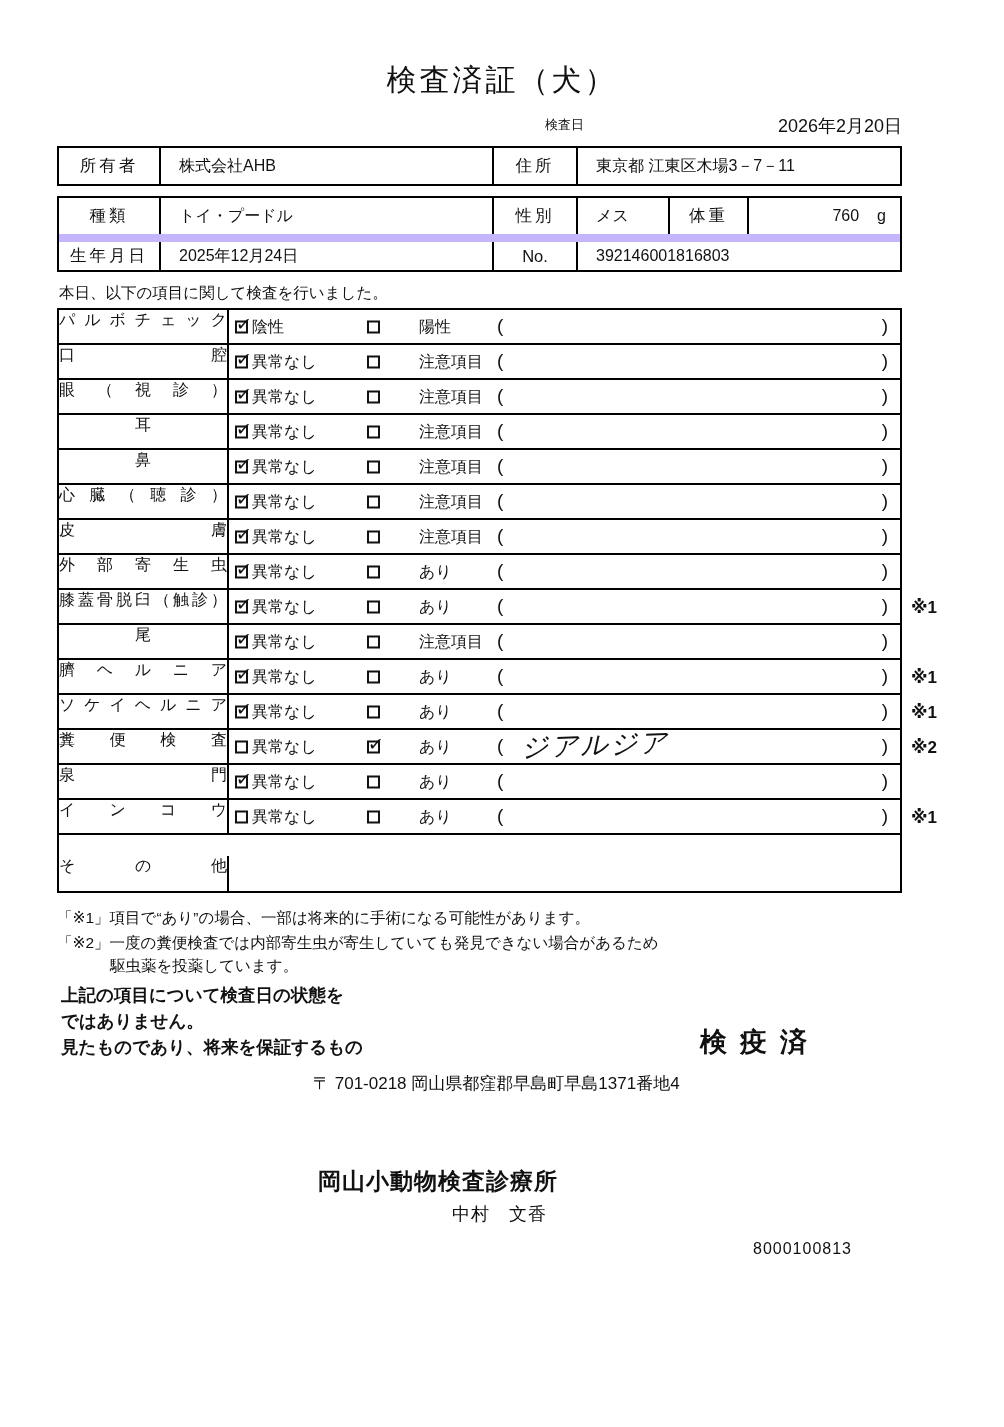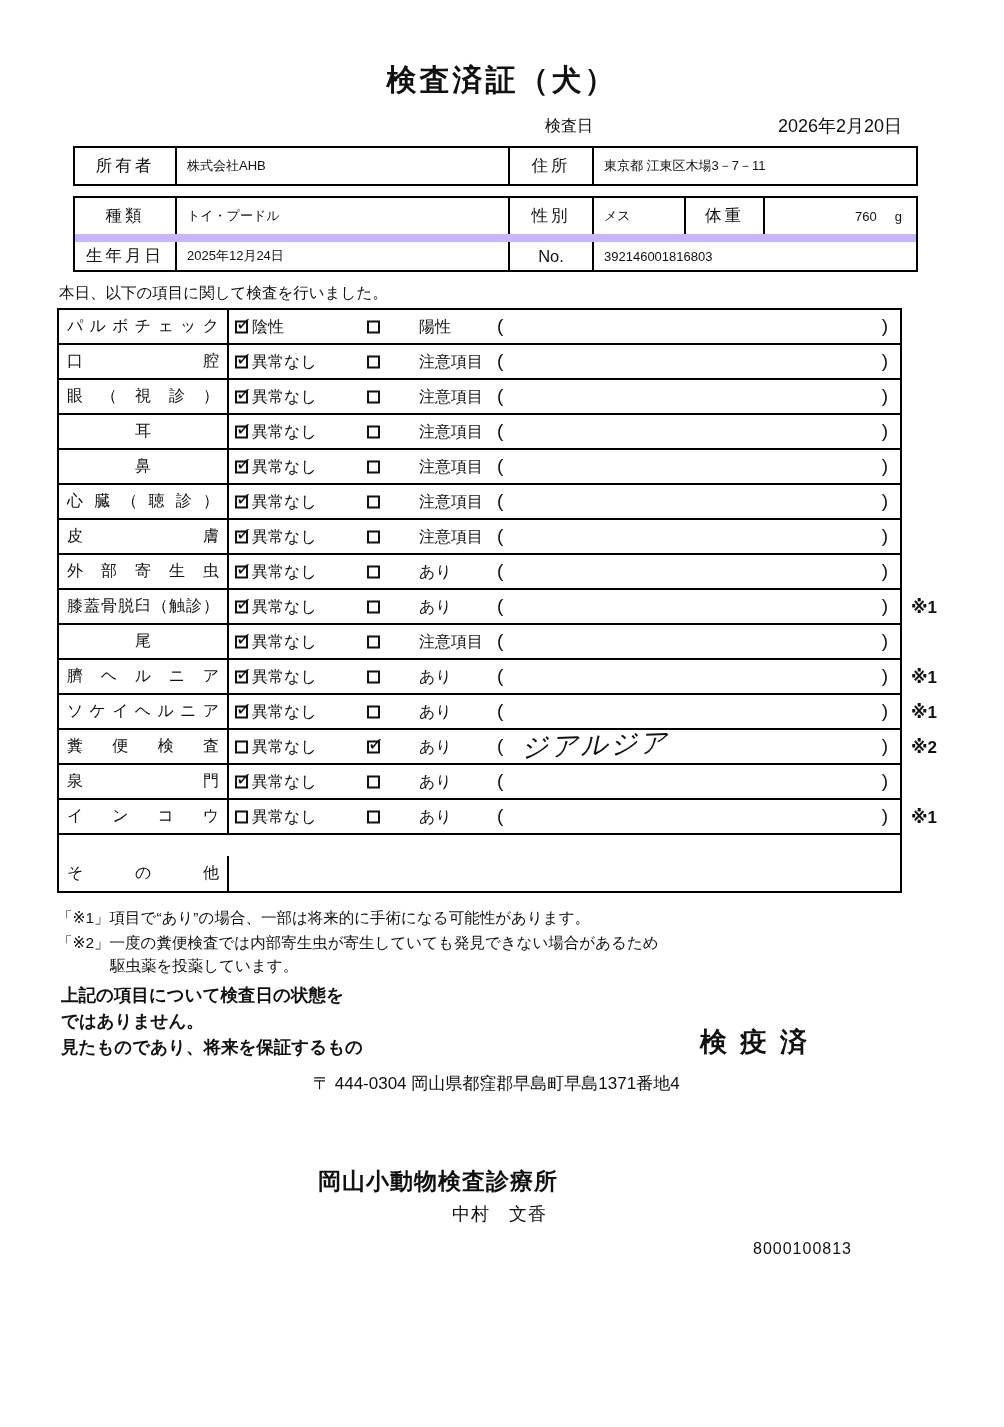--- a/index.html
+++ b/index.html
@@ -1,47 +1,47 @@
 <!DOCTYPE html>
 <html><head>
 <meta charset="utf-8">
 <style>
   * { margin:0; padding:0; box-sizing:border-box; }
   body { background:#ffffff; font-family:"Liberation Sans","DejaVu Sans",sans-serif; color:#111; }
   .page { position:relative; width:1004px; height:1427px; background:#fff; overflow:hidden; }
 
   .doc-title { position:absolute; top:60px; left:0; width:100%; text-align:center;
-               font-size:30px; font-weight:bold; letter-spacing:3px; }
-
-  .insp-date-label { position:absolute; top:116px; left:545px; font-size:16px;text-align:right; }
+               font-size:30px; font-weight:normal; letter-spacing:3px; }
+
+  .insp-date-label { position:absolute; top:116px; left:545px; font-size:13px;text-align:right; }
   .insp-date-value { position:absolute; top:114px; left:778px; font-size:18px; }
 
   
-  .info-table { position:absolute; left:57px; width:845px; border:2px solid #000; background:#fff;margin-left:16px; }
+  .info-table { position:absolute; left:57px; width:845px; border:2px solid #000; background:#fff; }
   .owner-table { top:146px; }
   .pet-table   { top:196px; }
   .irow { display:flex; height:36px; }
   .irow + .irow { border-top:8px solid #c4b5fd; }
   .cell { display:flex; align-items:center; border-left:2px solid #000; }
   .cell:first-child { border-left:none; }
   .hcell { justify-content:center; font-size:16.5px; letter-spacing:3px; }
-  .vcell { padding-left:10px; font-size:13px; }
+  .vcell { padding-left:18px; font-size:16px; }
   .w100 { width:100px; flex:none; } .w333 { width:333px; flex:none; }
   .w84 { width:84px; flex:none; } .w92 { width:92px; flex:none; } .w79 { width:79px; flex:none; }
   .grow { flex:1; }
   .weight-cell { justify-content:flex-end; padding-right:14px; }
   .weight-unit { margin-left:18px; }
 
   .exam-intro { position:absolute; top:283px; left:59px; font-size:15.5px; }
 
   
   .checks-table { position:absolute; top:308px; left:57px; width:845px; border:2px solid #000; background:#fff; }
   .check-row { position:relative; display:flex; height:35px; border-bottom:2px solid #000; }
   .check-row:last-child { border-bottom:none;margin-top:21px; }
-  .label-cell { width:170px; flex:none; border-right:2px solid #000; display:flex; align-items:center; padding:0 8px; }
+  .label-cell { width:170px; flex:none; border-right:2px solid #000; display:flex; padding:0 0; }
   .jlabel { width:100%; font-size:16px; text-align:justify; text-align-last:justify; }
   .jlabel.single { text-align-last:center; }
   .content-cell { position:relative; flex:1;border-radius:7px; }
   .opt { position:absolute; top:50%; transform:translateY(-50%); display:flex; align-items:center;
          white-space:nowrap; font-size:16px; }
   .opt-1 { left:6px; } .opt-2 { left:138px;gap:35px; }
   .checkbox { width:13px; height:13px; border:2px solid #111; margin-right:4px; position:relative; flex:none; }
   .checkbox.checked::after { content:"✓"; position:absolute; left:-1px; top:-10px;
                              font-size:19px; font-weight:bold; transform:rotate(6deg); }
   .paren-open  { position:absolute; left:268px; top:50%; transform:translateY(-55%); font-size:19px; }
@@ -415,21 +415,21 @@
 
   <div class="disclaimer">
     <div>上記の項目について検査日の状態を</div>
     <div>ではありません。</div>
     <div>見たものであり、将来を保証するもの</div>
   </div>
 
   <div class="quarantine-stamp">検疫済</div>
 
   <div class="postal-line">
-    <span>〒 444-0304</span>
+    <span>〒 701-0218</span>
     <span class="postal-addr">岡山県都窪郡早島町早島1371番地4</span>
   </div>
 
 
   <div class="clinic-name">岡山小動物検査診療所</div>
   <div class="examiner-name">中村　文香</div>
   <div class="doc-number">8000100813</div>
 
 </div>
 

